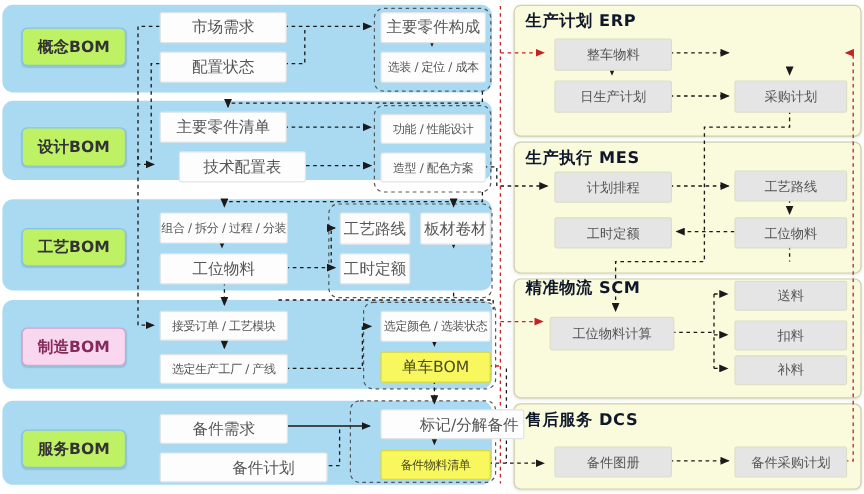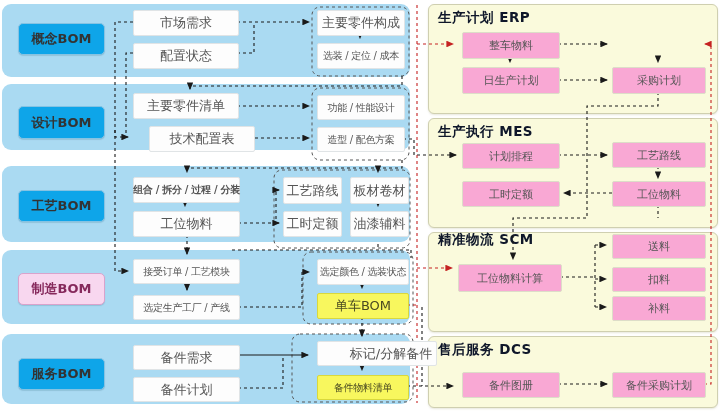--- a/index.html
+++ b/index.html
@@ -2,41 +2,41 @@
 <html><head>
 <meta charset="utf-8">
 <style>
   html,body{margin:0;padding:0;background:#ffffff;}
   .stage{
     position:relative;width:720px;height:412px;background:#ffffff;overflow:hidden;
     font-family:"DejaVu Sans","Liberation Sans",sans-serif;
   }
   .band{position:absolute;left:2px;width:408px;background:#aadaf2;border-radius:9px;}
   .bom-label{
-    position:absolute;background:#0ea5e9;border:1px solid #85c3e3;border-radius:5px;
+    position:absolute;background:#bef264;border:1px solid #85c3e3;border-radius:5px;
     display:flex;align-items:center;justify-content:center;
     font-weight:bold;font-size:13px;color:#333;box-shadow:0 1px 1px rgba(0,60,90,.15);
   }
   .bom-label.pink{background:#f8d7ef;border-color:#d9a3cc;color:#86295c;}
   .node{
     position:absolute;background:#fdfdfd;border:1px solid #e0e4e6;border-radius:2px;
     display:flex;align-items:center;justify-content:center;white-space:nowrap;
     font-size:13px;color:#555;
   }
   .node.sm{font-size:10px;letter-spacing:-.3px;}
   .node.yellow{background:#f8f75e;border-color:#d9d83c;color:#4a4a22;}
   .section{
     position:absolute;left:428px;width:288px;background:#fafadc;
     border:1px solid #cfcfb0;border-radius:6px;box-shadow:0 1px 2px rgba(120,120,60,.18);
   }
   .section-title{
     position:absolute;font-weight:bold;font-size:13.5px;color:#0f172a;letter-spacing:.5px;
   }
   .rnode{
-    position:absolute;background:#f9a8d4;border:1px solid #ddddc8;border-radius:2px;
+    position:absolute;background:#e5e5e5;border:1px solid #ddddc8;border-radius:2px;
     display:flex;align-items:center;justify-content:center;white-space:nowrap;
     font-size:11px;color:#555;
   }
   svg.connectors{position:absolute;left:0;top:0;z-index:5;pointer-events:none;}
   .band,.section{z-index:1;}
   .section-title{z-index:2;}
   .node,.rnode,.bom-label{z-index:6;}
 </style>
 </head>
 <body>
@@ -142,34 +142,33 @@
   <div class="node" style="left:133px;top:10px;width:104px;height:24px;">市场需求</div>
   <div class="node" style="left:133px;top:43px;width:104px;height:24px;">配置状态</div>
   <div class="node" style="left:317px;top:10px;width:86px;height:24px;">主要零件构成</div>
   <div class="node sm" style="left:317px;top:43px;width:86px;height:24px;">选装 / 定位 / 成本</div>
 
   <div class="node" style="left:133px;top:93px;width:104px;height:24px;">主要零件清单</div>
   <div class="node" style="left:133px;top:126px;width:104px;height:24px;margin-left:16px;">技术配置表</div>
   <div class="node sm" style="left:317px;top:95px;width:86px;height:23px;">功能 / 性能设计</div>
   <div class="node sm" style="left:317px;top:127px;width:86px;height:23px;">造型 / 配色方案</div>
 
-  <div class="node sm" style="left:133px;top:177px;width:105px;height:24px;font-weight:bold;">组合 / 拆分 / 过程 / 分装</div>
+  <div class="node sm" style="left:133px;top:177px;width:105px;height:24px;">组合 / 拆分 / 过程 / 分装</div>
   <div class="node" style="left:133px;top:211px;width:105px;height:24px;">工位物料</div>
   <div class="node" style="left:283px;top:177px;width:57px;height:25px;">工艺路线</div>
   <div class="node" style="left:350px;top:177px;width:57px;height:25px;">板材卷材</div>
   <div class="node" style="left:283px;top:211px;width:57px;height:24px;">工时定额</div>
-  <div class="node" style="left:350px;top:211px;width:57px;height:24px;">油漆辅料</div>
 
   <div class="node sm" style="left:133px;top:259px;width:105px;height:23px;">接受订单 / 工艺模块</div>
   <div class="node sm" style="left:133px;top:295px;width:105px;height:23px;">选定生产工厂 / 产线</div>
   <div class="node sm" style="left:317px;top:259px;width:90px;height:24px;">选定颜色 / 选装状态</div>
   <div class="node yellow" style="left:317px;top:293px;width:90px;height:24px;">单车BOM</div>
 
   <div class="node" style="left:133px;top:345px;width:105px;height:23px;">备件需求</div>
-  <div class="node" style="left:133px;top:377px;width:105px;height:23px;">备件计划</div>
+  <div class="node" style="left:133px;top:377px;width:105px;height:23px;padding-left:33px;">备件计划</div>
   <div class="node" style="left:317px;top:341px;width:90px;height:23px;padding-left:28px;">标记/分解备件</div>
   <div class="node yellow sm" style="left:317px;top:375px;width:90px;height:23px;">备件物料清单</div>
 
   <div class="rnode" style="left:462px;top:32px;width:96px;height:25px;">整车物料</div>
   <div class="rnode" style="left:462px;top:67px;width:96px;height:25px;">日生产计划</div>
   <div class="rnode" style="left:612px;top:67px;width:92px;height:25px;">采购计划</div>
 
   <div class="rnode" style="left:462px;top:143px;width:96px;height:24px;">计划排程</div>
   <div class="rnode" style="left:612px;top:142px;width:92px;height:24px;">工艺路线</div>
   <div class="rnode" style="left:462px;top:181px;width:96px;height:24px;">工时定额</div>

